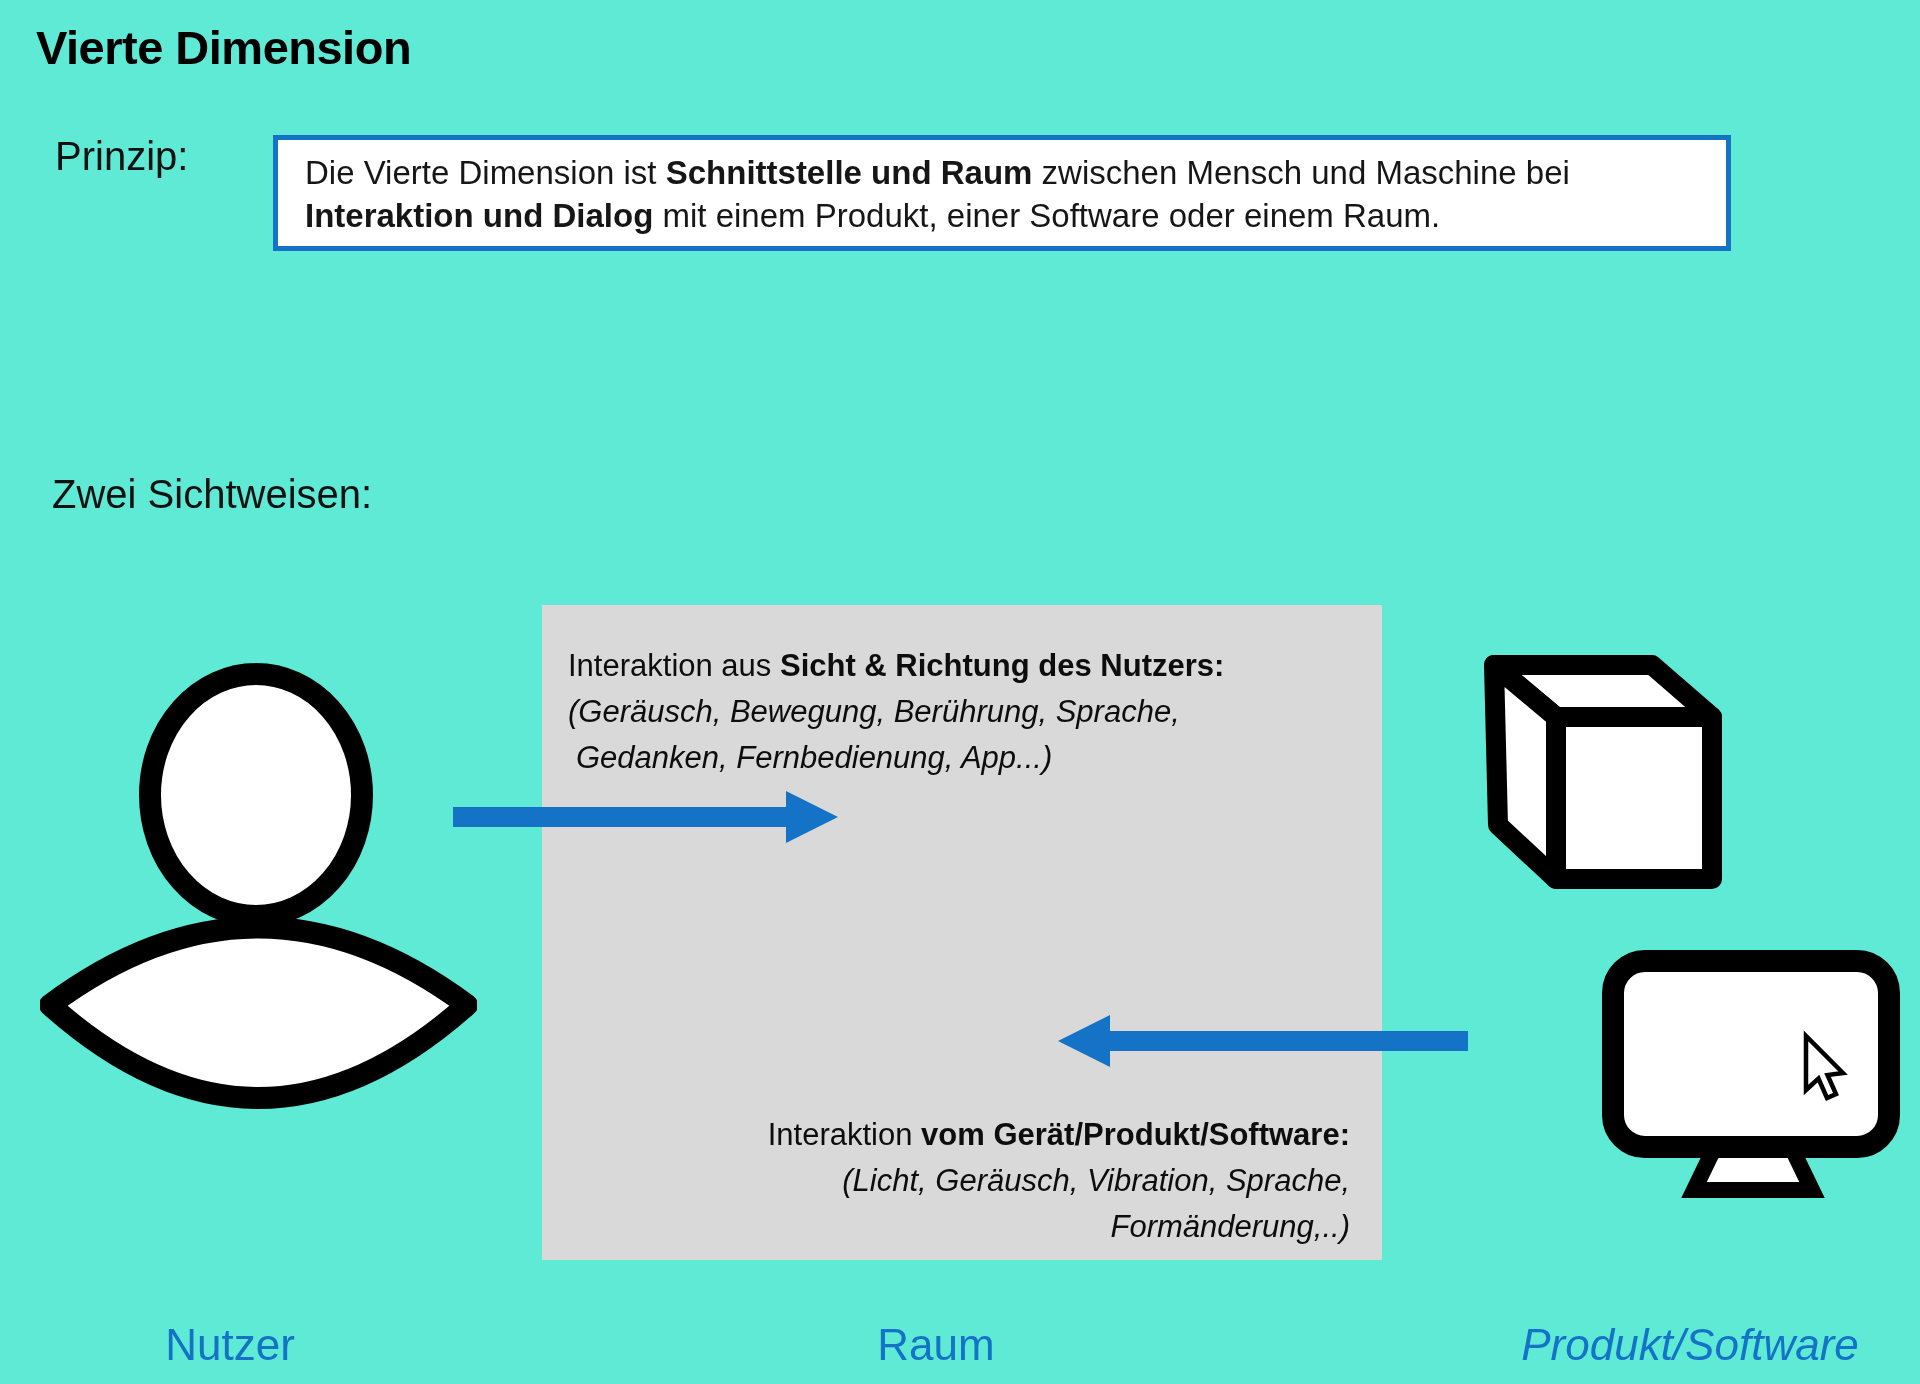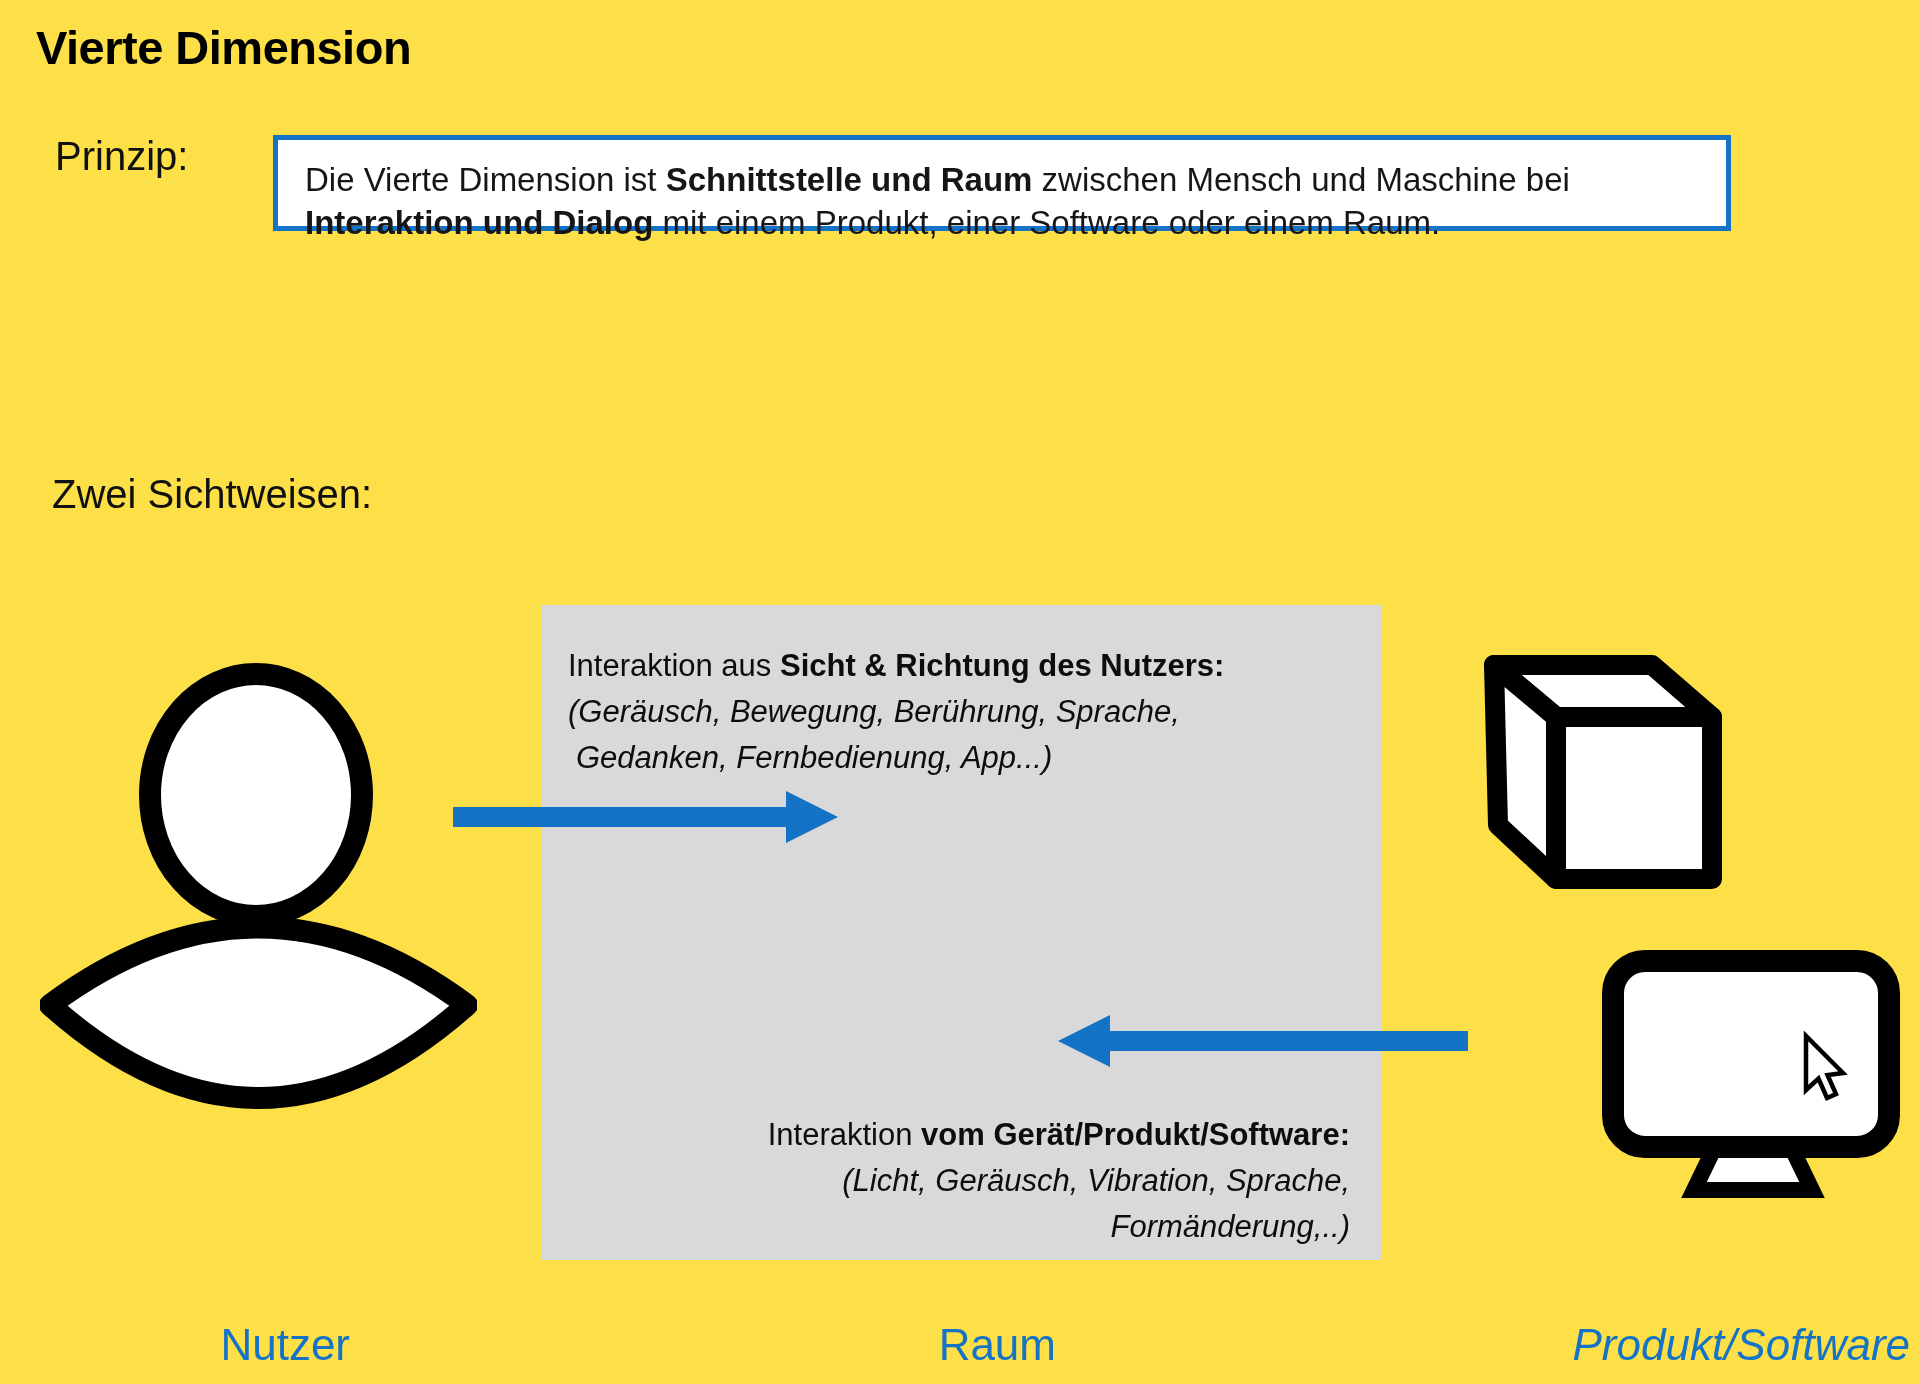--- a/index.html
+++ b/index.html
@@ -2,42 +2,42 @@
 <html style="--color-accent: #1473C6; --color-panel: #D9D9D9; --color-ink: #000000;"><head>
 <meta charset="utf-8">
 <style>
   :root{
     --color-accent:#1473C6;
     --color-panel:#D9D9D9;
     --color-ink:#000000;
   }
   html,body{margin:0;padding:0;background:#ffffff;}
   .stage{
-    position:relative;width:1920px;height:1384px;background:#fde047;
+    position:relative;width:1920px;height:1384px;background:#5eead4;
     font-family:"Liberation Sans",sans-serif;color:var(--color-ink);
     overflow:hidden;
   }
   .abs{position:absolute;}
   .page-title{left:36px;top:20px;font-size:47px;font-weight:700;letter-spacing:-0.5px;}
   .side-label{font-size:40px;color:#111;margin-left:7px;}
   .prinzip-label{left:48px;top:134px;}
   .views-label{left:45px;top:472px;}
   .principle-box{
-    left:273px;top:135px;width:1458px;height:96px;box-sizing:border-box;
+    left:273px;top:135px;width:1458px;height:116px;box-sizing:border-box;
     border:5px solid var(--color-accent);background:#fff;
-    padding:18px 0 0 27px;font-size:33px;line-height:43px;color:#161616;
+    padding:11px 0 0 27px;font-size:33px;line-height:43px;color:#161616;
   }
   .principle-box .b{font-weight:700;}
   .room-panel{left:542px;top:605px;width:840px;height:655px;background:var(--color-panel);}
   .room-text{font-size:31px;line-height:46px;color:#0d0d0d;}
   .room-text .b{font-weight:700;}
   .room-text .i{font-style:italic;}
   .room-text-user{left:568px;top:631px;text-align:left;margin-top:12px;}
   .room-text-device{right:570px;top:1112px;text-align:right;margin-left:24px;}
-  .caption{font-size:44px;color:var(--color-accent);text-align:right;}
+  .caption{font-size:44px;color:var(--color-accent);text-align:center;}
   .caption-user{left:110px;top:1320px;width:240px;}
   .caption-room{left:816px;top:1320px;width:240px;}
   .caption-product{left:1470px;top:1320px;width:440px;font-style:italic;}
   .arrow{color:var(--color-accent);}
   svg{display:block;}
 </style>
 </head>
 <body>
 
 <div class="stage">

